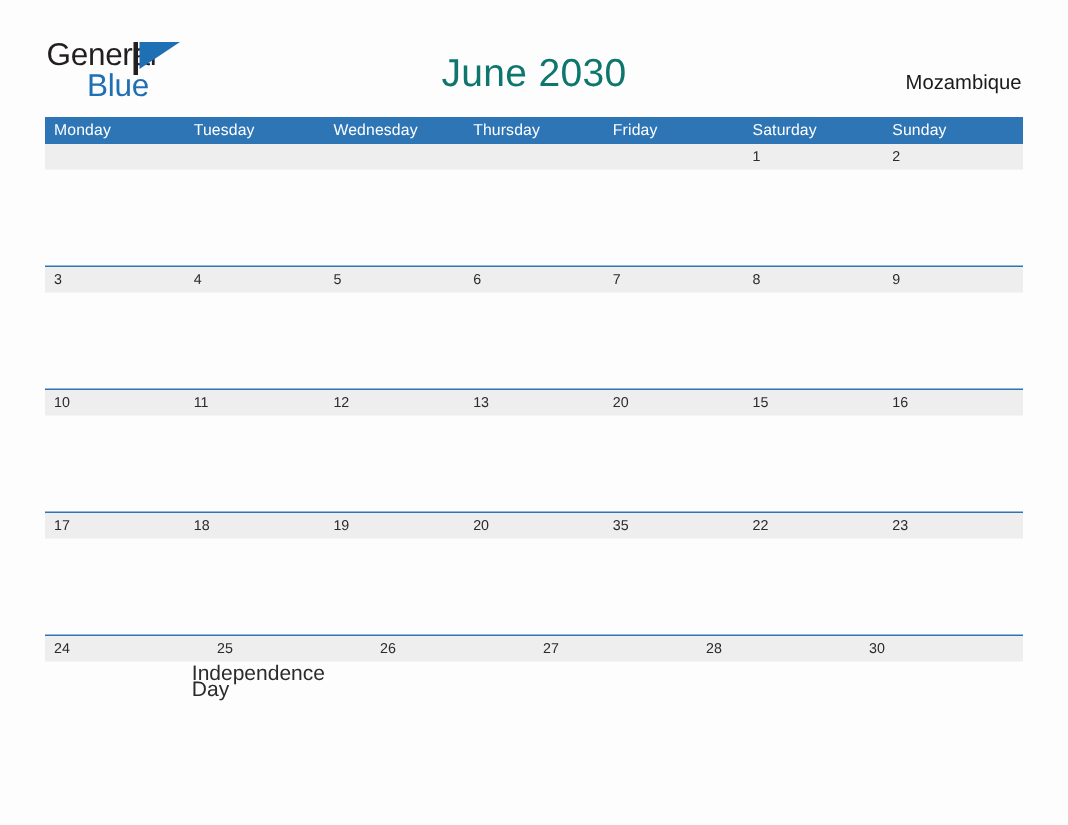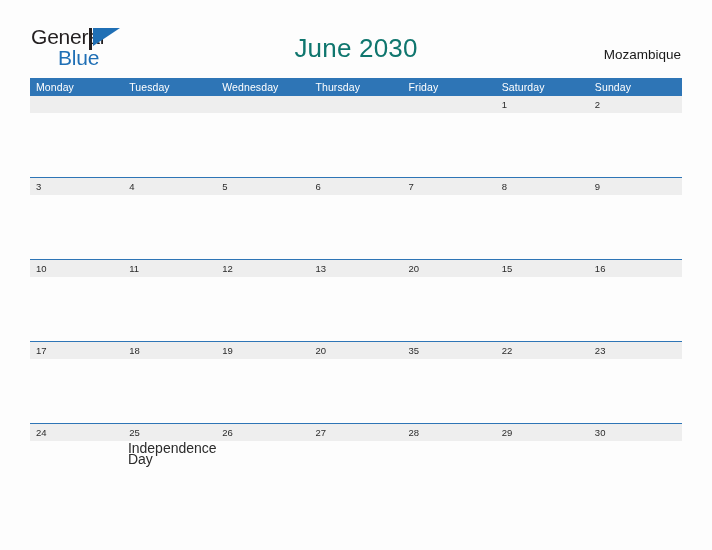--- a/index.html
+++ b/index.html
@@ -271,21 +271,20 @@
             <div class="eventcell"></div>
           </div>
         </div>
         <div class="week ruled">
           <div class="dateband">
             <div class="daycell">24</div>
             <div class="daycell">25</div>
             <div class="daycell">26</div>
             <div class="daycell">27</div>
             <div class="daycell">28</div>
-            <div class="daycell">29</div>
             <div class="daycell">30</div>
           </div>
           <div class="eventband">
             <div class="eventcell"></div>
             <div class="eventcell">
               <span class="evt">Independence Day</span>
             </div>
             <div class="eventcell"></div>
             <div class="eventcell"></div>
             <div class="eventcell"></div>

